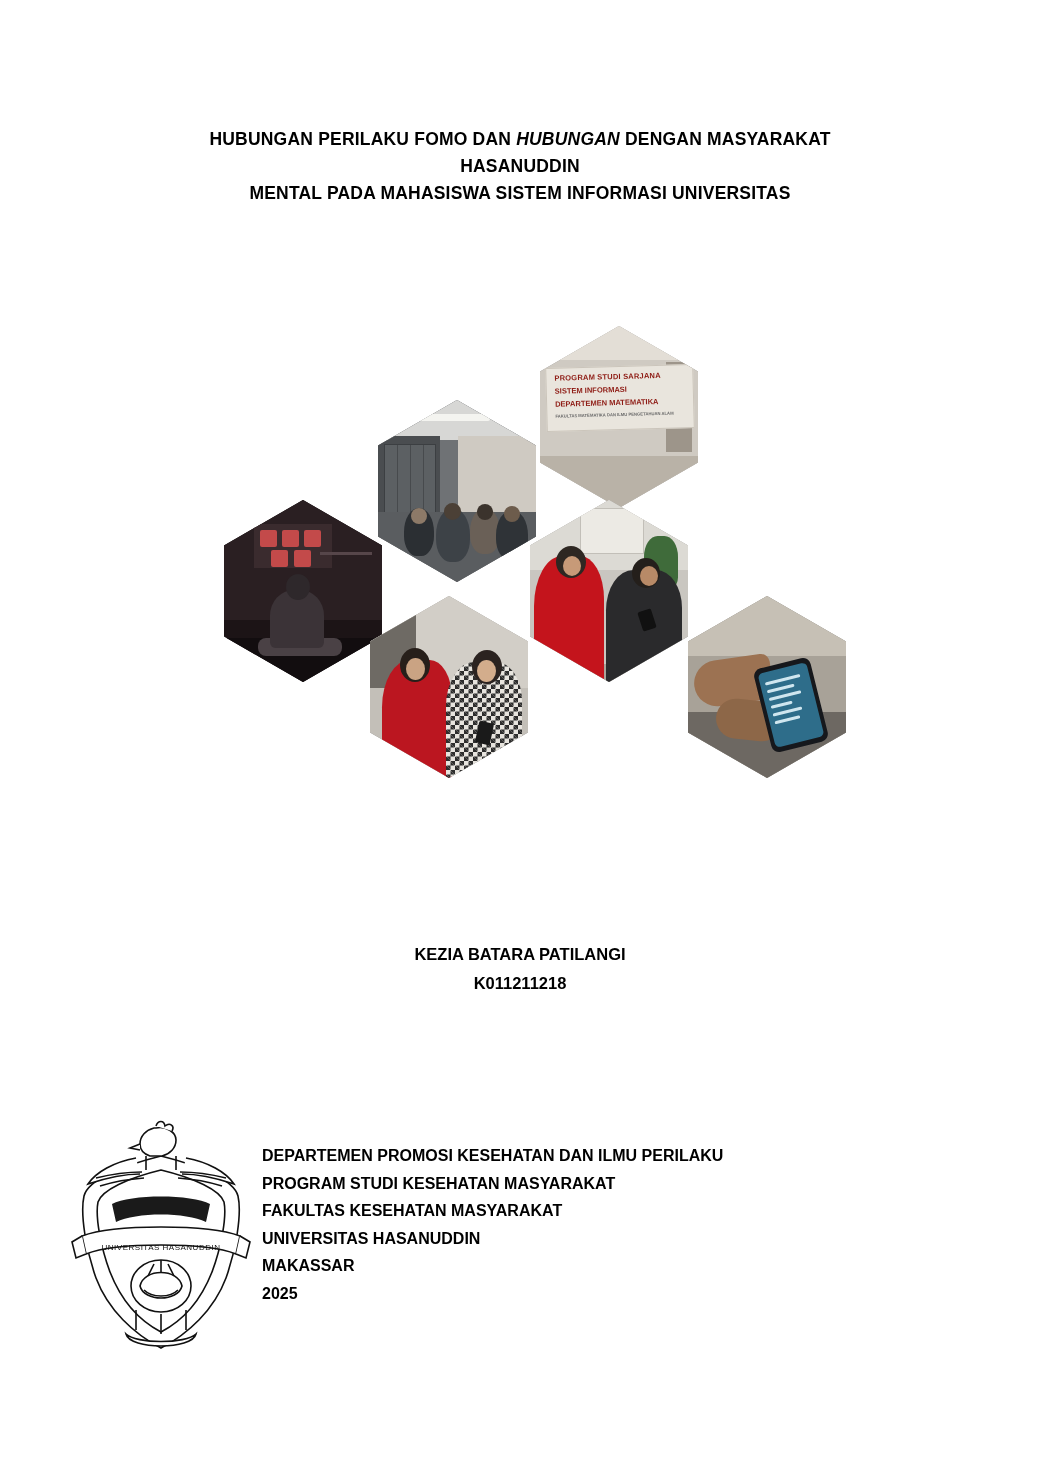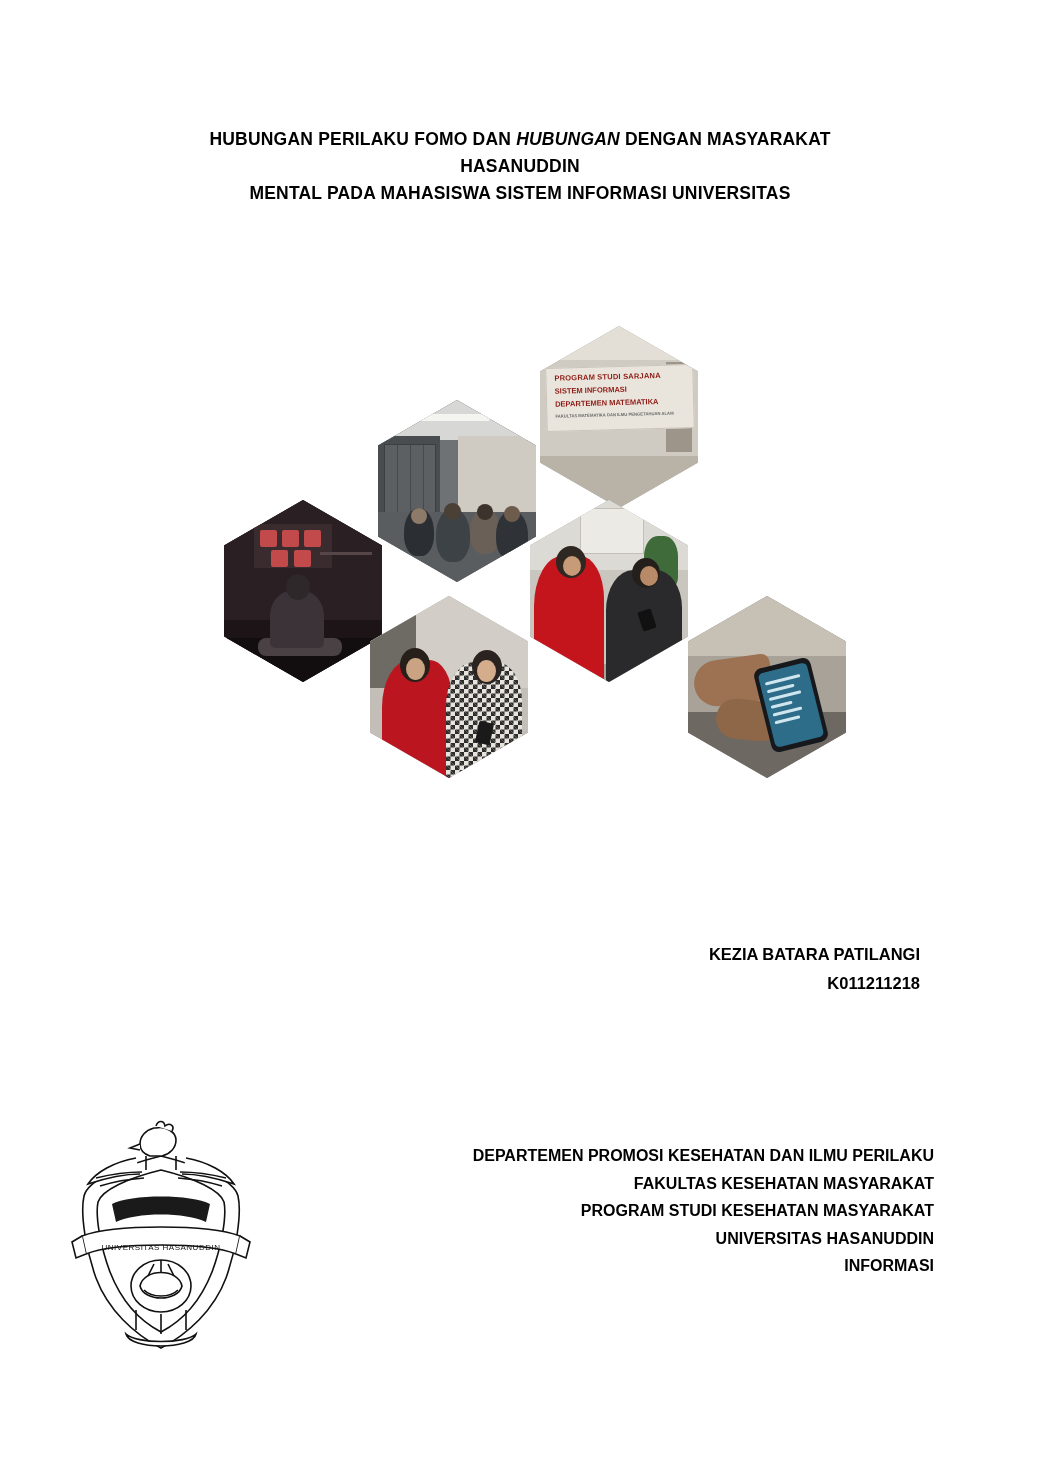--- a/index.html
+++ b/index.html
@@ -157,33 +157,33 @@
   .ph-l4 { top:34px; width:22px; }
   .ph-l5 { top:42px; width:30px; }
   .ph-l6 { top:50px; width:26px; }
 
   
   .author-block {
     position: absolute;
     top: 940px;
     left: 120px;
     width: 800px;
-    text-align: right;
+    text-align: center;
     font-size: 16.5px;
     font-weight: bold;
     line-height: 1.75;
   }
 
   
   .institution-block {
     position: absolute;
     top: 1142px;
     left: 262px;
     width: 672px;
-    text-align: right;
+    text-align: left;
     font-size: 16px;
     font-weight: bold;
     line-height: 1.72;
   }
 
   
   .crest {
     position: absolute;
     left: 66px;
     top: 1118px;
@@ -352,17 +352,18 @@
       <path d="M70 192 L70 212 M95 196 L95 216 M120 192 L120 212"></path>
 
       <path d="M60 216 C70 226 120 226 130 216 C126 232 64 232 60 216 Z" fill="#ffffff"></path>
     </g>
     <text x="95" y="132" text-anchor="middle" font-family="Liberation Sans, sans-serif" font-size="8" fill="#111111" letter-spacing="0.5">UNIVERSITAS HASANUDDIN</text>
   </svg>
 </div>
 
 <div class="institution-block">
   <div>DEPARTEMEN PROMOSI KESEHATAN DAN ILMU PERILAKU</div>
+  <div>PROGRAM STUDI KESEHATAN MASYARAKAT</div>
   <div>FAKULTAS KESEHATAN MASYARAKAT</div>
-  <div>PROGRAM STUDI KESEHATAN MASYARAKAT</div>
   <div>UNIVERSITAS HASANUDDIN</div>
-  <div>INFORMASI</div>
+  <div>MAKASSAR</div>
+  <div>2025</div>
 </div>
 
 </body></html>

